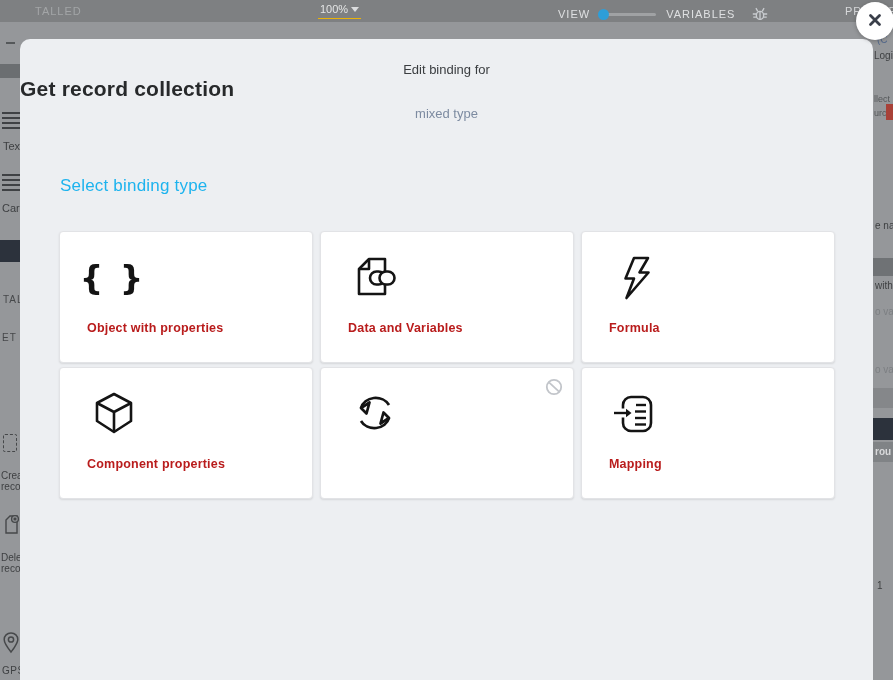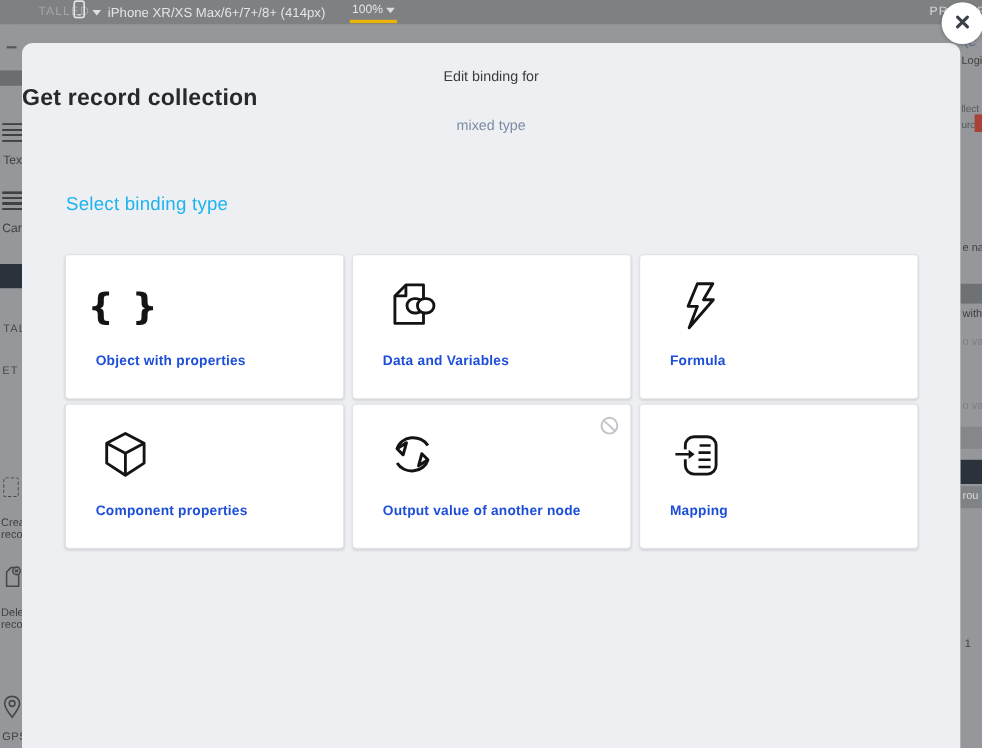--- a/index.html
+++ b/index.html
@@ -5,21 +5,21 @@
   * { margin:0; padding:0; box-sizing:border-box; }
   html,body { width:893px; height:680px; }
   body { font-family:"Liberation Sans", sans-serif; background:#95979a; overflow:hidden; position:relative; }
 
   
   .toolbar { position:absolute; left:0; top:0; width:893px; height:22px; background:#7e8082; z-index:2; }
   .toolbar .clip-left { position:absolute; left:2px; top:5px; font-size:11px; letter-spacing:1px; color:#a3a5a7;margin-left:33px; }
   .device-sel { position:absolute; left:66px; top:1px; height:20px; display:flex; align-items:center; gap:6px; cursor:pointer; }
   .device-name { font-size:12px; color:#e3e4e5; }
   .caret { width:0; height:0; border-left:4px solid transparent; border-right:4px solid transparent; border-top:5px solid #dcdddf; display:inline-block; }
-  .zoom-sel { position:absolute; left:318px; top:3px; font-size:11px; color:#e3e4e5; border-bottom:3px solid #eab308; padding:0 2px 3px 2px; display:flex; gap:3px; align-items:center; cursor:pointer; }
+  .zoom-sel { position:absolute; left:318px; top:3px; font-size:11px; color:#e3e4e5; border-bottom:1px solid #eab308; padding:0 2px 3px 2px; display:flex; gap:3px; align-items:center; cursor:pointer; }
   .tb-right { position:absolute; left:558px; top:5px; display:flex; align-items:center; gap:10px; }
   .tb-right .lbl { font-size:11px; letter-spacing:1px; color:#dfe0e2; }
   .toggle-track { position:relative; width:56px; height:3px; background:#a0a2a4; border-radius:2px; cursor:pointer; }
   .toggle-dot { position:absolute; left:-2px; top:-4px; width:11px; height:11px; border-radius:50%; }
   .bug { margin-left:6px; cursor:pointer; display:inline-flex; }
   .clip-right { position:absolute; left:845px; top:5px; width:48px; overflow:hidden; white-space:nowrap; font-size:11px; letter-spacing:1px; color:#d7d8da; }
 
   
   .strip { position:absolute; top:22px; width:20px; height:658px; background:#95979a; overflow:hidden; z-index:1; }
   .strip.left { left:0; }
@@ -32,50 +32,53 @@
   
   .modal { position:absolute; left:20px; top:39px; width:853px; height:658px; background:#edeff2; border-radius:10px 10px 0 0; z-index:3; }
   .eyebrow { position:absolute; left:0; right:0; top:23px; text-align:center; font-size:13px; color:#3a3d40; }
   .m-title { position:absolute; left:0; right:0; top:38px; text-align:left; font-size:21px; font-weight:700; color:#27292b; letter-spacing:.2px; }
   .m-sub { position:absolute; left:0; right:0; top:67px; text-align:center; font-size:13px; color:#7d8ba1; }
   .section-h { position:absolute; left:40px; top:137px; font-size:17px; color:#1db3ee; letter-spacing:.2px; }
 
   .cards { position:absolute; left:39px; top:192px; display:grid; grid-template-columns:repeat(3,254px); gap:4px 7px; }
   .card { position:relative; width:254px; height:132px; background:#ffffff; border:1px solid #e2e3e6; border-radius:4px; box-shadow:0 1px 2px rgba(0,0,0,.10); cursor:pointer; }
   .card .icon { position:absolute; left:26px; top:18px; width:56px; height:56px; display:flex; align-items:center; justify-content:center; }
-  .card .label { position:absolute; left:27px; top:89px; font-size:12.5px; font-weight:700; color:#1d4ed8; letter-spacing:.2px; }
+  .card .label { position:absolute; left:27px; top:89px; font-size:12.5px; font-weight:700; color:#b91c1c; letter-spacing:.2px; }
   .card.selected .label { color:#00aeef; }
   .braces { font-family:"DejaVu Sans", sans-serif; font-weight:700; font-size:33px; color:#141414; letter-spacing:5px; line-height:1; }
   .no-badge { position:absolute; right:10px; top:10px; }
 
   
   .close-btn { position:absolute; left:856px; top:2px; width:38px; height:38px; border-radius:50%; background:#ffffff; border:none; box-shadow:0 1px 4px rgba(0,0,0,.25); z-index:5; display:flex; align-items:center; justify-content:center; cursor:pointer; }
 </style>
 </head>
 <body>
 
 <div class="toolbar">
   <span class="clip-left">TALLED</span>
 
-  <div class="device-sel">
-    <span>
-      <svg width="12" height="17" viewBox="0 0 12 17" fill="none">
-          <rect x="1.5" y="1" width="9" height="15" rx="2" stroke="#e3e4e5" stroke-width="1.5"></rect>
-          <line x1="4.5" y1="13.5" x2="7.5" y2="13.5" stroke="#e3e4e5" stroke-width="1.3"></line>
-        </svg>
-    </span>
-    <span class="caret"></span>
-    <span class="device-name">iPhone XR/XS Max/6+/7+/8+ (414px)</span>
-  </div>
 
   <div class="zoom-sel">
     <span>100%</span>
     <span class="caret"></span>
   </div>
 
+  <div class="tb-right">
+    <span class="lbl">VIEW</span>
+    <span class="toggle-track">
+      <span class="toggle-dot" style="background:#2e9ed8;"></span>
+    </span>
+    <span class="lbl">VARIABLES</span>
+    <span class="bug">
+      <svg width="18" height="18" viewBox="0 0 20 20" fill="none" stroke="#c9ccd0" stroke-width="1.5">
+        <rect x="6" y="7" width="8" height="9" rx="4"></rect>
+        <path d="M6 10 H2 M6 13.5 H2.5 M14 10 H18 M14 13.5 H17.5 M7.5 7 L5.5 3.5 M12.5 7 L14.5 3.5 M10 7 V16"></path>
+      </svg>
+    </span>
+  </div>
 
   <span class="clip-right">PROPERT</span>
 </div>
 
 <div class="strip left">
   <div class="band" style="top:20px; left:6px; width:9px; height:2px; background:#55585a;"></div>
   <div class="band" style="top:42px; height:14px; background:#6b6e71;"></div>
   <div class="mini-lines" style="top:90px;"></div>
   <span class="frag" style="left:3px; top:118px; font-size:11px;">Tex</span>
   <div class="mini-lines" style="top:152px;"></div>
@@ -112,21 +115,21 @@
   <div class="band" style="left:13px; top:82px; width:7px; height:16px; background:#a84138;"></div>
   <span class="frag" style="left:2px; top:198px;">e na</span>
   <div class="band" style="top:236px; height:18px; background:#6f7275;"></div>
   <span class="frag" style="left:2px; top:258px;">with</span>
   <span class="frag" style="left:2px; top:284px; color:#7c7f82;">o val</span>
   <span class="frag" style="left:2px; top:326px;margin-left:29px;">nditi</span>
   <span class="frag" style="left:2px; top:342px; color:#7c7f82;">o val</span>
   <div class="band" style="top:366px; height:20px; background:#85878a;"></div>
   <div class="band" style="top:396px; height:22px; background:#2c323c;"></div>
   <div class="band" style="top:420px; height:20px; background:#808386;"></div>
-  <span class="frag" style="left:2px; top:424px; color:#d8d9db;">rou</span>
+  <span class="frag" style="left:2px; top:424px; color:#d8d9db;font-weight:bold;">rou</span>
   <span class="frag" style="left:2px; top:528px;padding-left:24px;">ner</span>
   <span class="frag" style="left:4px; top:558px;">1</span>
 </div>
 
 <div class="modal">
   <div class="eyebrow">Edit binding for</div>
   <div class="m-title">Get record collection</div>
   <div class="m-sub">mixed type</div>
   <div class="section-h">Select binding type</div>
 
@@ -173,21 +176,20 @@
 
     <div class="card">
       <span class="icon">
         <svg width="56" height="56" viewBox="0 0 56 56" fill="none" stroke="#141414" stroke-width="2.7" stroke-linejoin="round">
           <path d="M14 22 A15 13 0 0 1 42 19"></path>
           <path d="M42 32 A15 13 0 0 1 14 35"></path>
           <path d="M14 22 L22.5 16.5 L19.5 27.5 Z"></path>
           <path d="M42 32 L33.5 37.5 L36.5 26.5 Z"></path>
         </svg>
       </span>
-      <span class="label">Output value of another node</span>
       <span class="no-badge">
         <svg width="18" height="18" viewBox="0 0 18 18" fill="none" stroke="#c2c5ca" stroke-width="1.8">
           <circle cx="9" cy="9" r="7.2"></circle>
           <line x1="4" y1="4.4" x2="14" y2="13.6"></line>
         </svg>
       </span>
     </div>
 
     <div class="card">
       <span class="icon">

